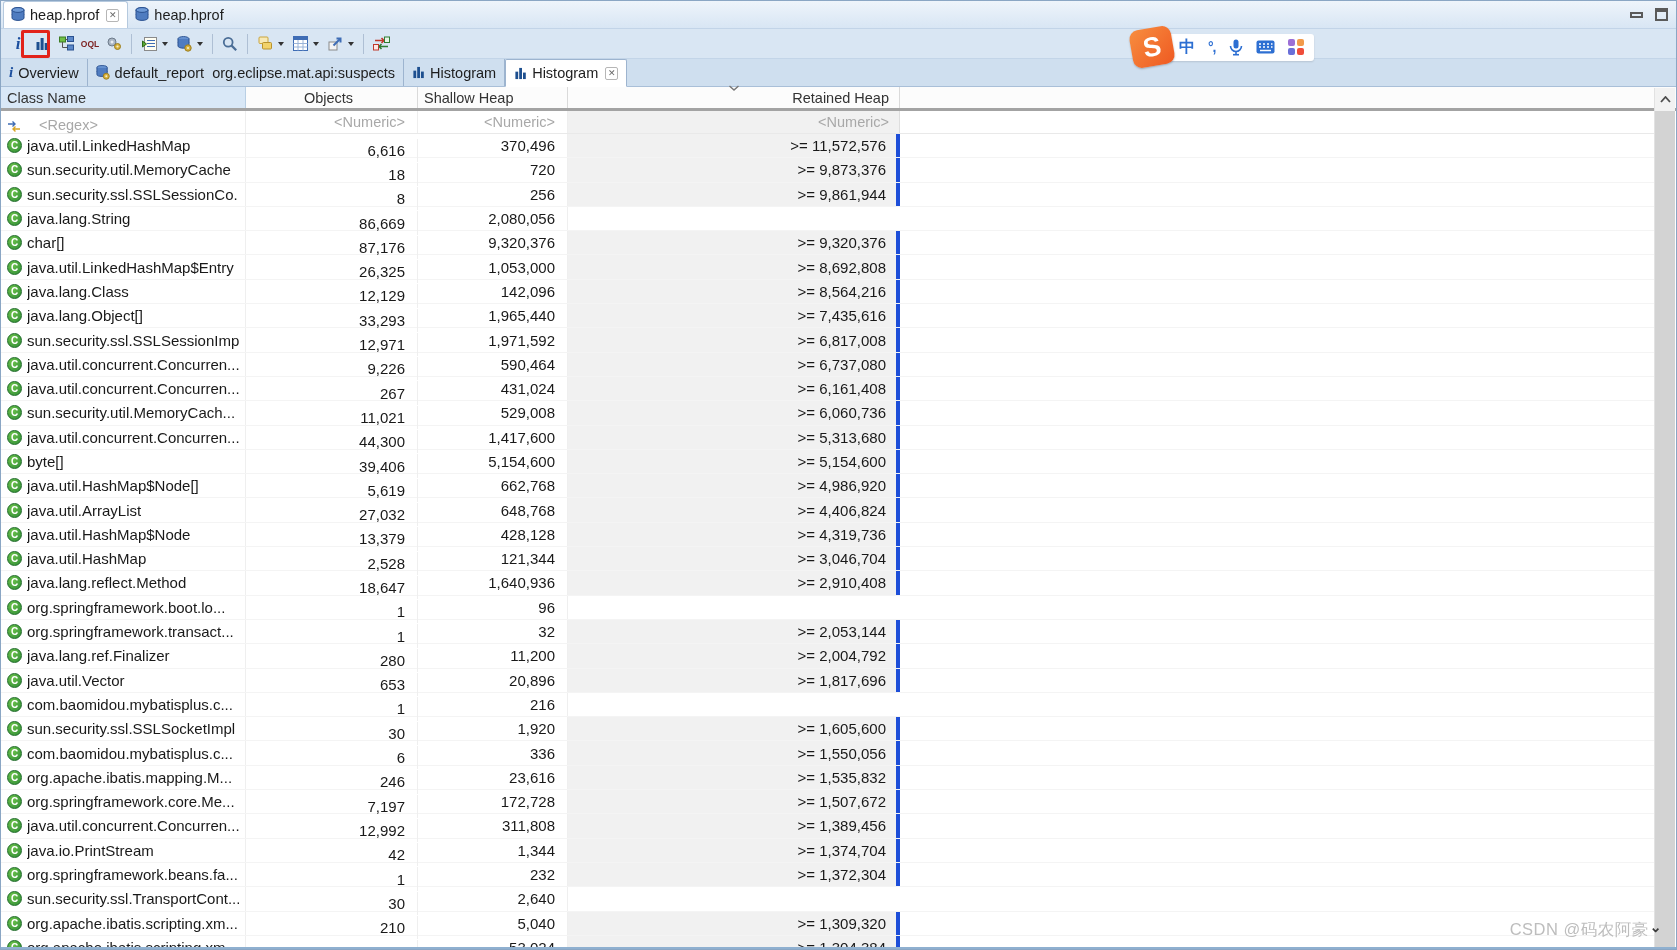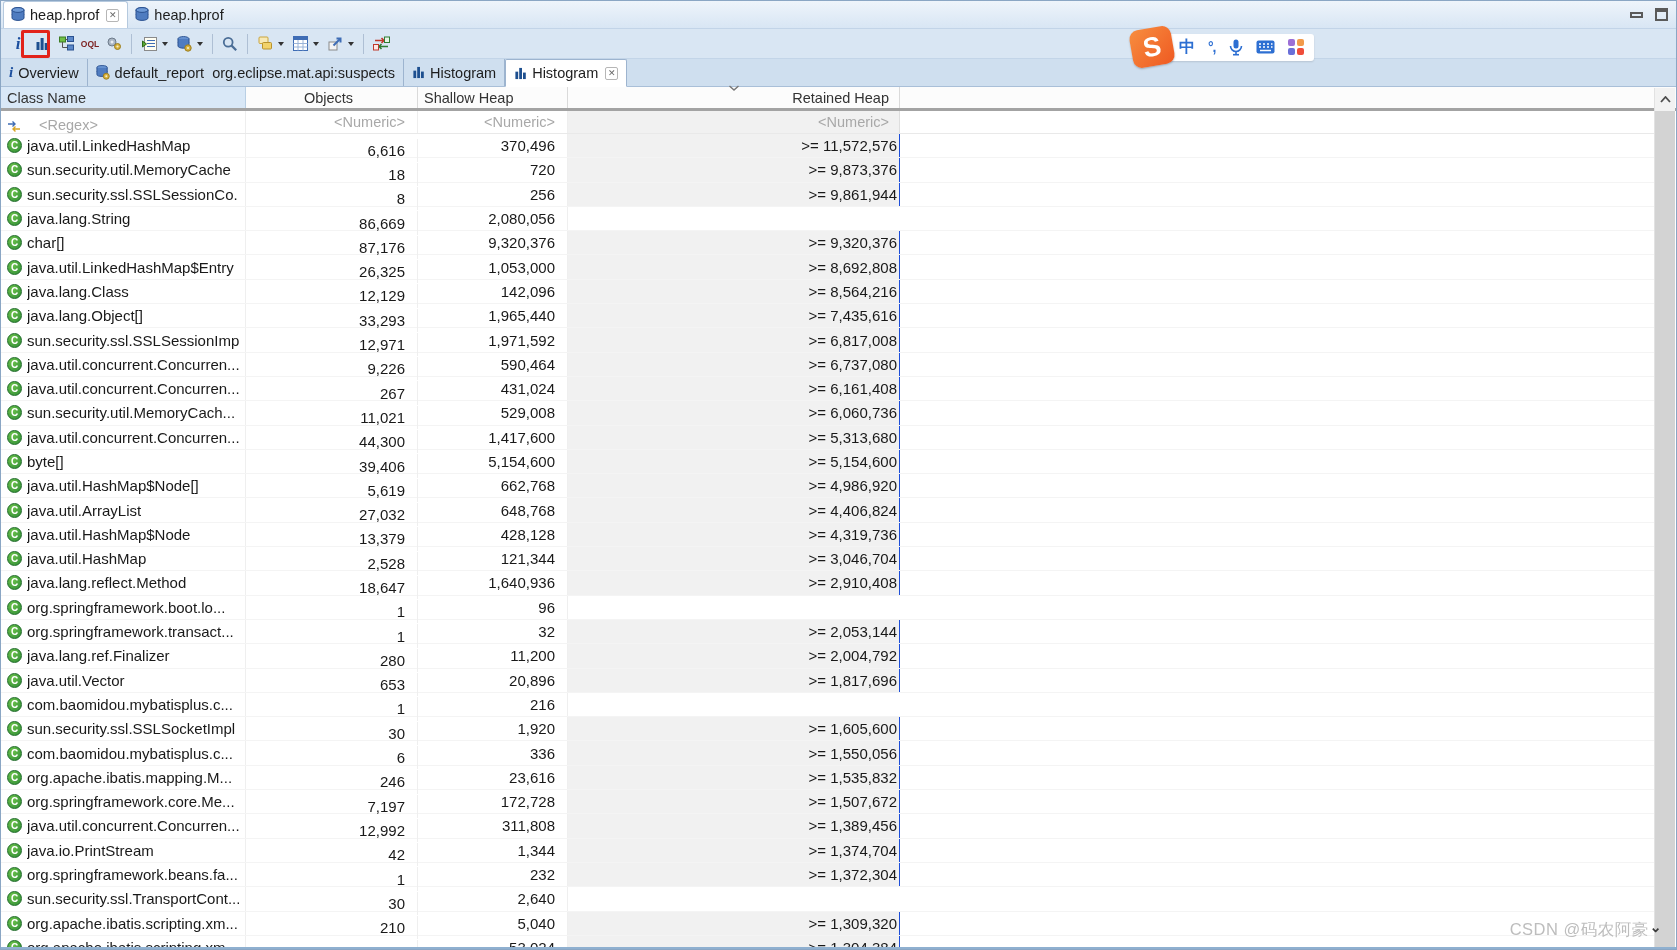--- a/index.html
+++ b/index.html
@@ -75,21 +75,21 @@
   .fc4 { width:332px; justify-content:flex-end; padding-right:10px; background:#f1f1f1; border-right:1px solid #dedede; }
   .ffill { flex:1; border-right:none; }
 
   .tbody { position:absolute; top:133px; bottom:2px; left:0; right:22px; overflow:hidden; background:#fff; }
   .trow { height:24.3px; display:flex; align-items:center; font-size:15px; color:#191919;
     border-bottom:1px solid #f4f4f4; }
   .c { height:100%; display:flex; align-items:center; padding:0 6px; border-right:1px solid #efefef; }
   .c1 { width:245px; gap:5px; overflow:hidden; white-space:nowrap; }
   .c2 { width:172px; justify-content:flex-end; padding-right:12px;margin-top:9px; }
   .c3 { width:150px; justify-content:flex-end; padding-right:12px; }
-  .c4 { width:332px; justify-content:flex-end; padding-right:2px; background:#f1f1f1; border-right:1px solid #1d4ed8; }
+  .c4 { width:332px; justify-content:flex-end; padding-right:10px; background:#f1f1f1; border-right:4px solid #1d4ed8; }
   .fill { flex:1; border-right:none; }
   .cicon { width:15px; height:15px; flex:none; border-radius:50%;
     background:radial-gradient(circle at 35% 30%, #6cc24a, #2e8b36); border:1px solid #1e6b28;
     color:#fff; font-size:10px; font-weight:bold; display:flex; align-items:center; justify-content:center; }
   .ctext { overflow:hidden; text-overflow:clip; white-space:nowrap; }
 
   
   .vscroll { position:absolute; top:87px; right:1px; width:21px; bottom:2px; background:#f2f2f2;
     border-left:1px solid #e2e2e2; z-index:4; }
   .vs-up { height:22px; display:flex; align-items:center; justify-content:center; background:#f2f2f2; }

